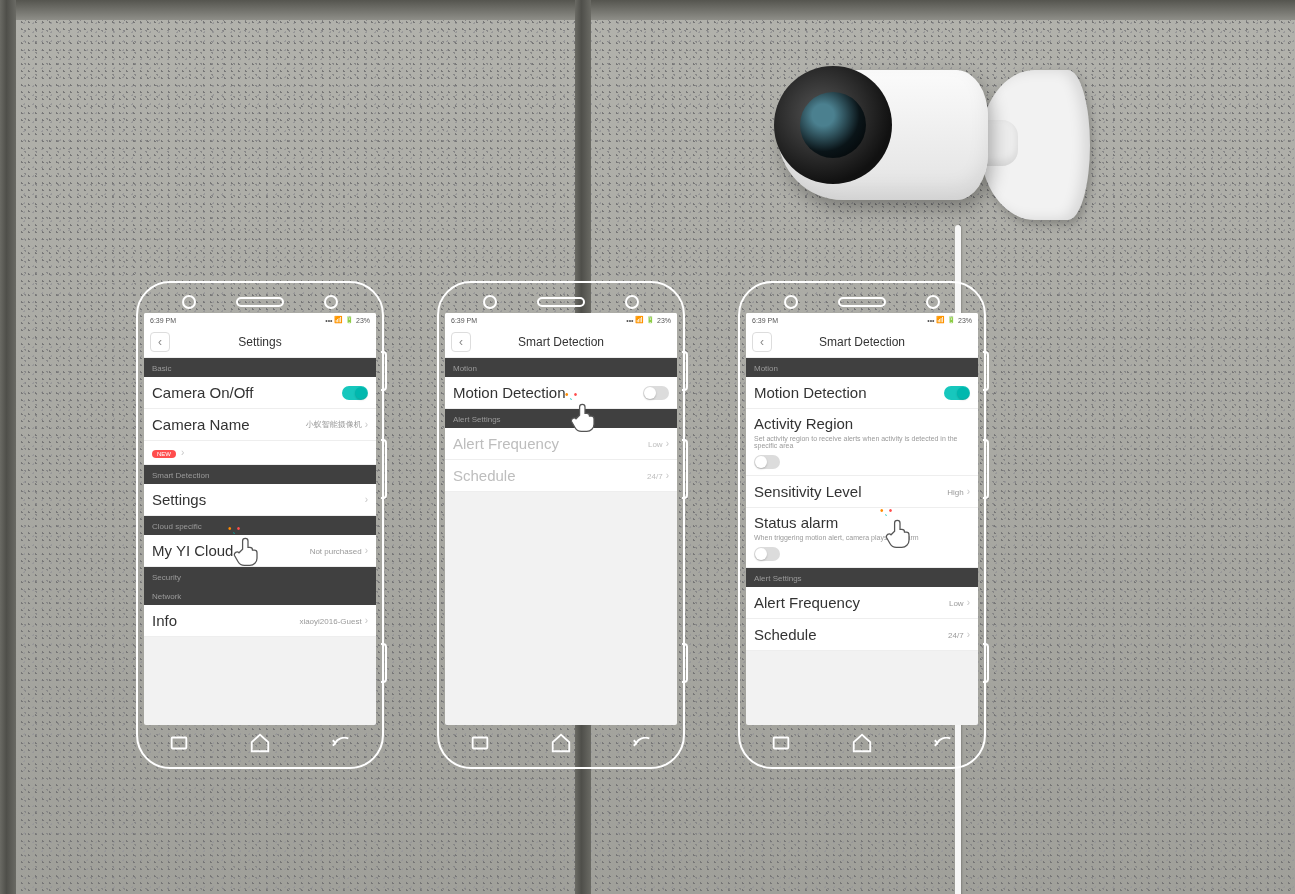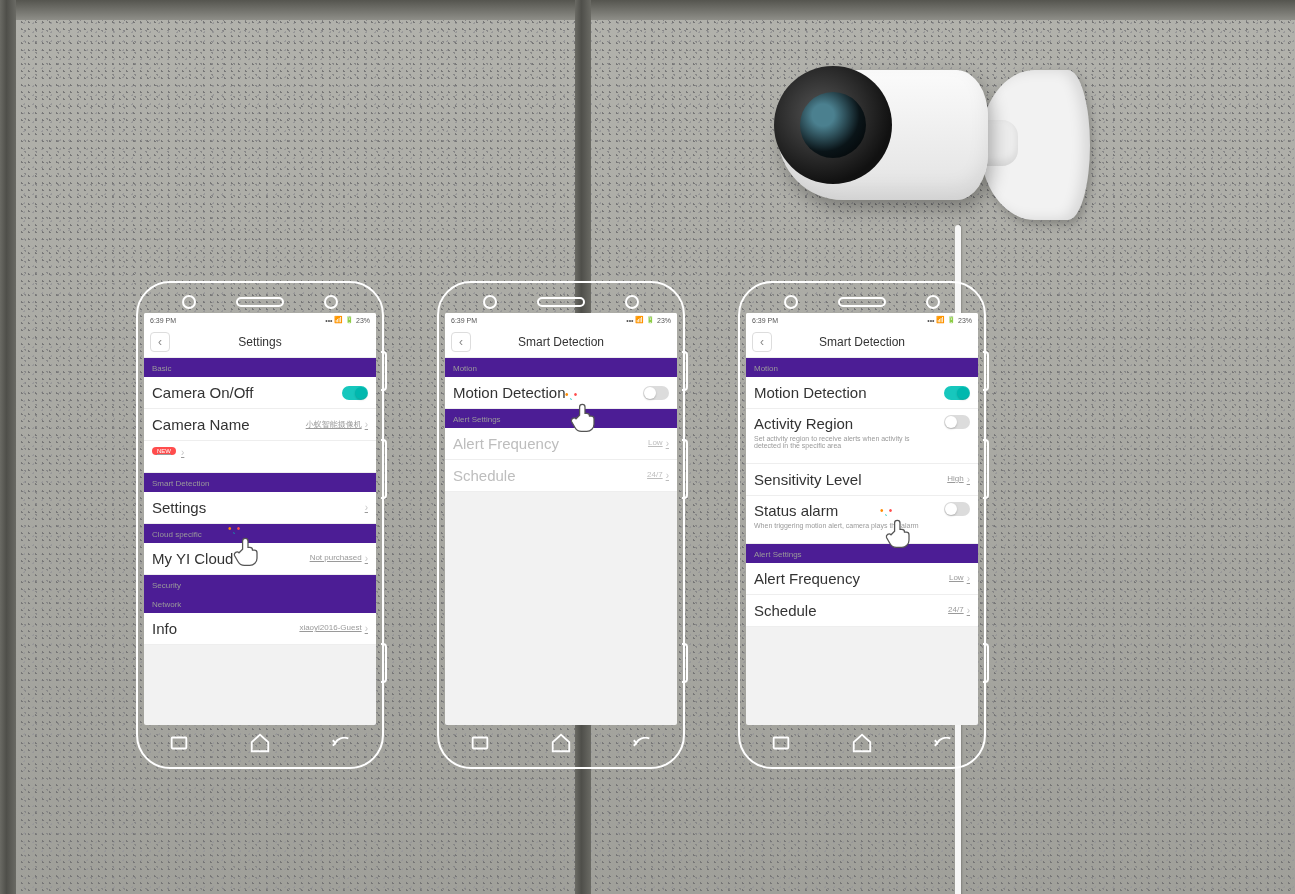--- a/index.html
+++ b/index.html
@@ -36,26 +36,26 @@
   .phone .screen{position:absolute;left:6px;right:6px;top:30px;bottom:42px;background:#f2f2f2;overflow:hidden;border-radius:2px;}
   .phone .navbar{position:absolute;left:0;right:0;bottom:8px;height:28px;display:flex;justify-content:space-around;align-items:center;}
   .phone .navbar svg{width:22px;height:22px;stroke:#fff;fill:none;stroke-width:2;}
 
   
   .status{height:14px;background:#fff;display:flex;align-items:center;justify-content:space-between;padding:0 6px;font-size:7px;color:#555;}
   .status .right{display:flex;align-items:center;gap:2px;}
   .titlebar{height:30px;background:#fff;position:relative;display:flex;align-items:center;justify-content:center;border-bottom:1px solid #eee;}
   .titlebar .back{position:absolute;left:6px;top:5px;width:18px;height:18px;border:1px solid #ddd;border-radius:4px;display:flex;align-items:center;justify-content:center;color:#888;font-size:12px;}
   .titlebar .title{font-size:12px;color:#333;}
-  .section{font-size:8px;color:#9a9a9a;padding:6px 8px 4px;background:#4c1d95;}
+  .section{font-size:8px;color:#9a9a9a;padding:6px 8px 4px;background:#404040;}
   .row{background:#fff;border-bottom:1px solid #eee;padding:7px 8px;display:flex;align-items:center;justify-content:space-between;gap:6px;}
-  .row.tall{align-items:flex-start;padding-top:6px;padding-bottom:14px;}
+  .row.tall{align-items:flex-start;padding-top:6px;padding-bottom:6px;flex-direction:column;}
   .row .lbl{font-size:15px;color:#333;}
   .row .sub{font-size:7px;color:#9a9a9a;margin-top:2px;display:block;}
-  .row .val{font-size:8px;color:#9a9a9a;display:flex;align-items:flex-start;gap:3px;text-decoration:underline;}
+  .row .val{font-size:8px;color:#9a9a9a;display:flex;align-items:flex-end;gap:3px;}
   .row.dim .lbl,.row.dim .val{color:#bdbdbd;}
   .chev{color:#c7c7c7;font-size:10px;}
   .badge-new{font-size:6px;background:#ff4d4d;color:#fff;border-radius:7px;padding:1px 5px;margin-right:2px;}
   .toggle{width:26px;height:14px;border-radius:8px;background:#dcdcdc;position:relative;flex:none;}
   .toggle::after{content:"";position:absolute;top:1px;left:1px;width:12px;height:12px;border-radius:50%;background:#fff;box-shadow:0 1px 2px rgba(0,0,0,.2);}
   .toggle.on{background:#17c7bd;}
   .toggle.on::after{left:auto;right:1px;background:#00b8ae;}
   
   .hand{position:absolute;width:46px;height:46px;pointer-events:none;}
   .hand .dots{position:absolute;top:0;left:6px;font-size:10px;letter-spacing:1px;}

